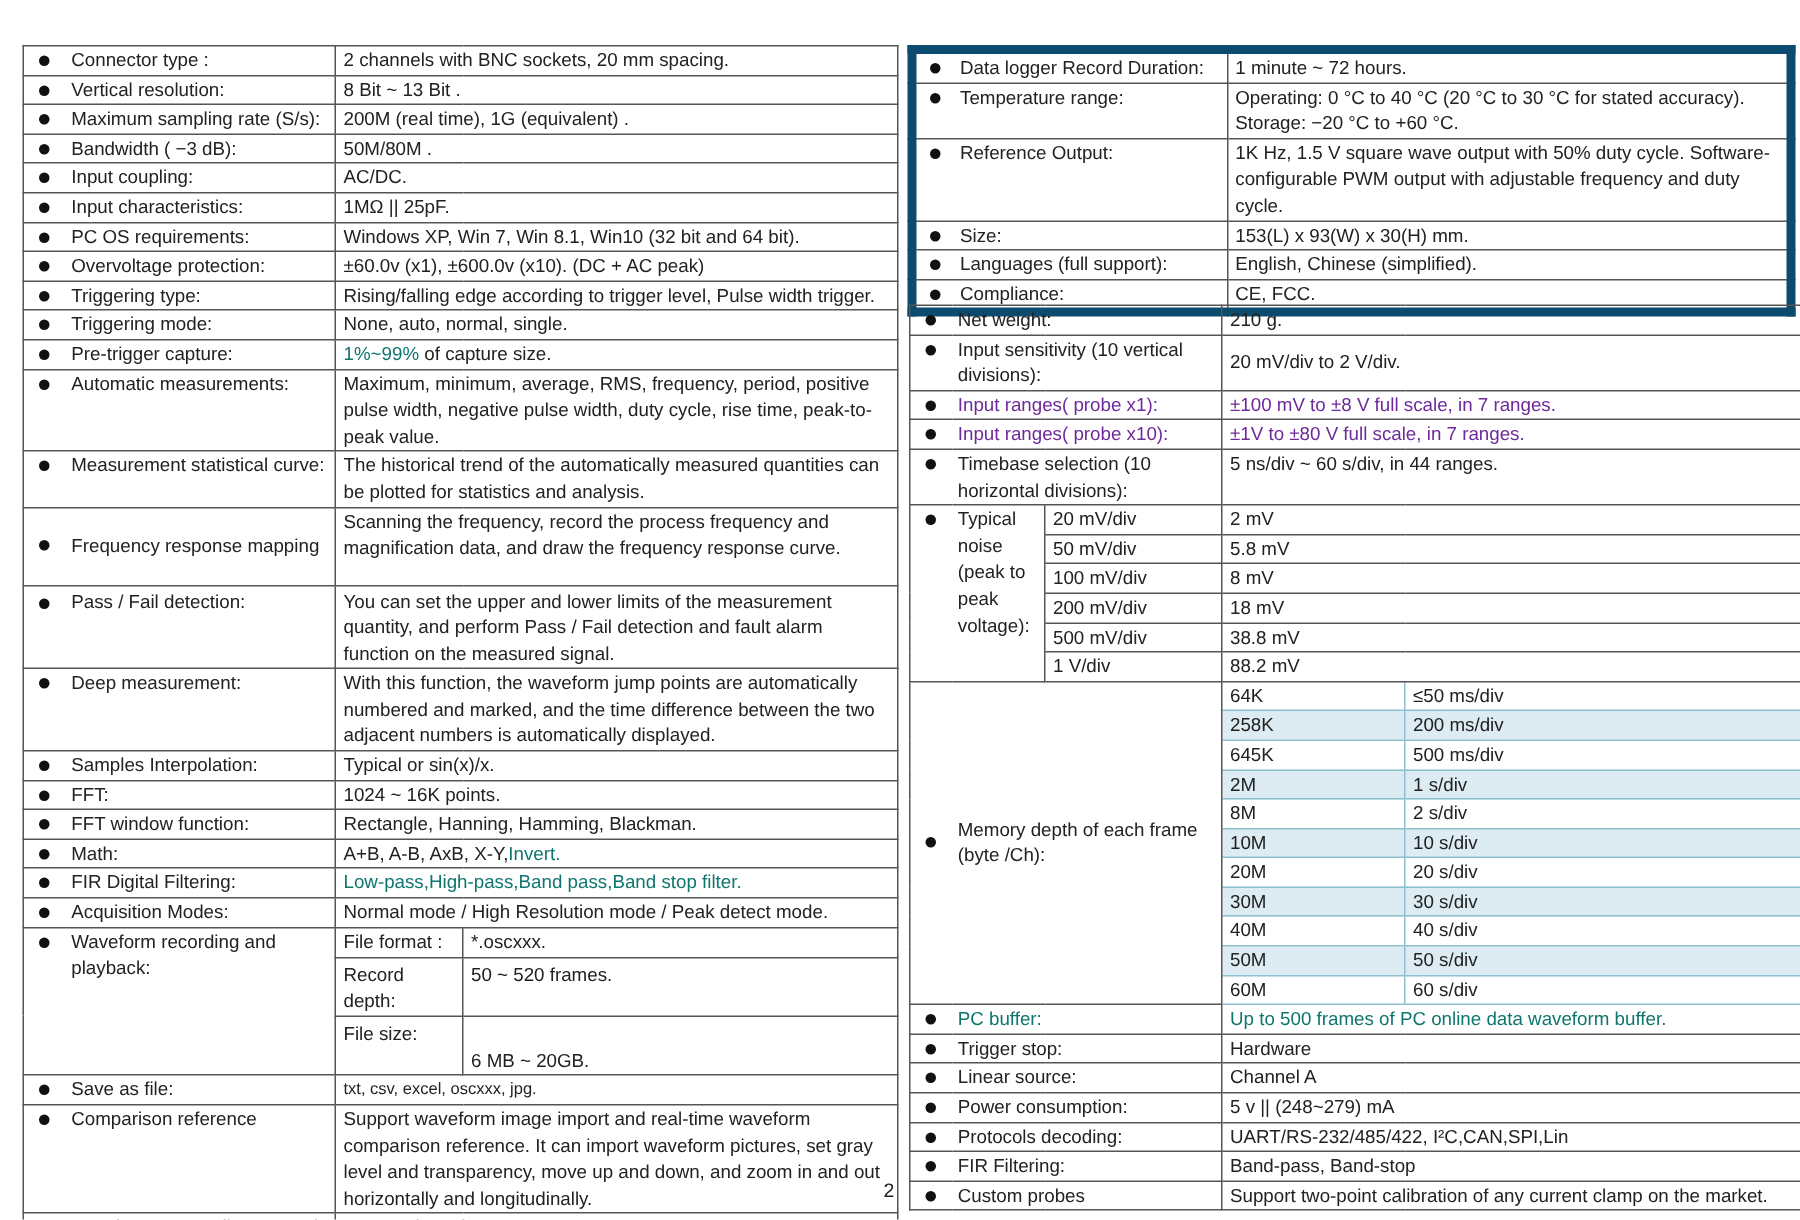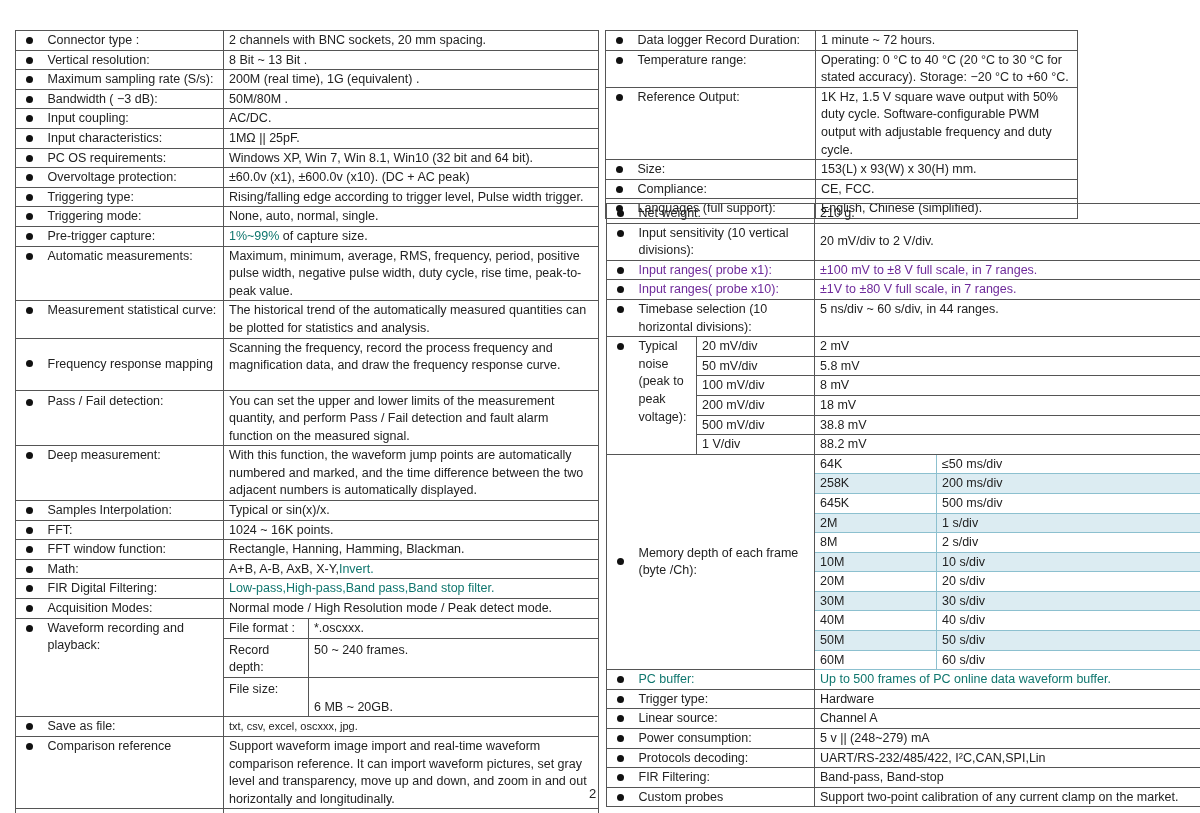--- a/index.html
+++ b/index.html
@@ -9,21 +9,21 @@
   td { border: 1px solid #555; vertical-align: top; padding: 1px 5px 0 5px; line-height: 17.6px; }
   td.b { width: 28px; text-align: center; border-right: none; padding: 0; }
   td.lbl { border-left: none; padding-left: 4px; }
   .dot { display: inline-block; width: 7px; height: 7px; border-radius: 50%; background: #111; margin-top: 6px; }
   .blue { color: #0f766e; }
   .purple { color: #6e2a9a; }
   .mid { vertical-align: middle; }
   .hl td.mem { background: #dcecf2; }
   td.mem { border: 1px solid #8cc0cf; border-left-color: #777; }
   #left { left: 15px; top: 30px; width: 584px; }
-  #right1 { left: 605px; top: 30px; width: 473px; border: 1px solid #0c4a6e; }
+  #right1 { left: 605px; top: 30px; width: 592px; border: 6px solid #0c4a6e; }
   #right2 { left: 606px; top: 203px; width: 646px; }
   .pagenum { position: absolute; left: 589px; top: 786px; font-size: 13px; }
 </style>
 </head>
 <body>
 
 <table id="left">
   <colgroup>
       <col style="width:28px">
       <col style="width:180px">
@@ -142,21 +142,21 @@
         <td colspan="2">Normal mode / High Resolution mode / Peak detect mode.</td>
       </tr>
   <tr>
         <td class="b" rowspan="3"><span class="dot"></span></td>
         <td class="lbl" rowspan="3">Waveform recording and playback:</td>
         <td style="height:20px">File format :</td>
         <td>*.oscxxx.</td>
       </tr>
   <tr>
         <td style="height:20px;padding-top:3px">Record depth:</td>
-        <td style="padding-top:3px">50 ~ 240 frames.</td>
+        <td style="padding-top:3px">50 ~ 520 frames.</td>
       </tr>
   <tr>
         <td style="height:20px;padding-top:3px">File size:</td>
         <td style="padding-top:21px">6 MB ~ 20GB.</td>
       </tr>
   <tr>
         <td class="b"><span class="dot"></span></td>
         <td class="lbl">Save as file:</td>
         <td colspan="2" style="font-size:11px">txt, csv, excel,  oscxxx, jpg.</td>
       </tr>
@@ -197,27 +197,27 @@
         <td class="lbl">Reference Output:</td>
         <td>1K Hz, 1.5 V square wave output with 50% duty cycle. Software-configurable PWM output with adjustable frequency and duty cycle.</td>
       </tr>
   <tr>
         <td class="b"><span class="dot"></span></td>
         <td class="lbl">Size:</td>
         <td>153(L) x 93(W) x 30(H) mm.</td>
       </tr>
   <tr>
         <td class="b"><span class="dot"></span></td>
+        <td class="lbl">Languages (full support):</td>
+        <td>English, Chinese (simplified).</td>
+      </tr>
+  <tr>
+        <td class="b"><span class="dot"></span></td>
         <td class="lbl">Compliance:</td>
         <td>CE, FCC.</td>
-      </tr>
-  <tr>
-        <td class="b"><span class="dot"></span></td>
-        <td class="lbl">Languages (full support):</td>
-        <td>English, Chinese (simplified).</td>
       </tr>
 </tbody>
   </table>
 
 <table id="right2">
   <colgroup>
       <col style="width:28px">
       <col style="width:62px">
       <col style="width:118px">
       <col style="width:122px">
@@ -324,21 +324,21 @@
         <td class="mem">60 s/div</td>
       </tr>
 
   <tr>
         <td class="b"><span class="dot"></span></td>
         <td class="lbl blue" colspan="2">PC buffer:</td>
         <td colspan="2" class="blue">Up to 500 frames of PC online data waveform buffer.</td>
       </tr>
   <tr>
         <td class="b"><span class="dot"></span></td>
-        <td class="lbl" colspan="2">Trigger type:</td>
+        <td class="lbl" colspan="2">Trigger stop:</td>
         <td colspan="2">Hardware</td>
       </tr>
   <tr>
         <td class="b"><span class="dot"></span></td>
         <td class="lbl" colspan="2">Linear source:</td>
         <td colspan="2">Channel A</td>
       </tr>
   <tr>
         <td class="b"><span class="dot"></span></td>
         <td class="lbl" colspan="2">Power consumption:</td>

